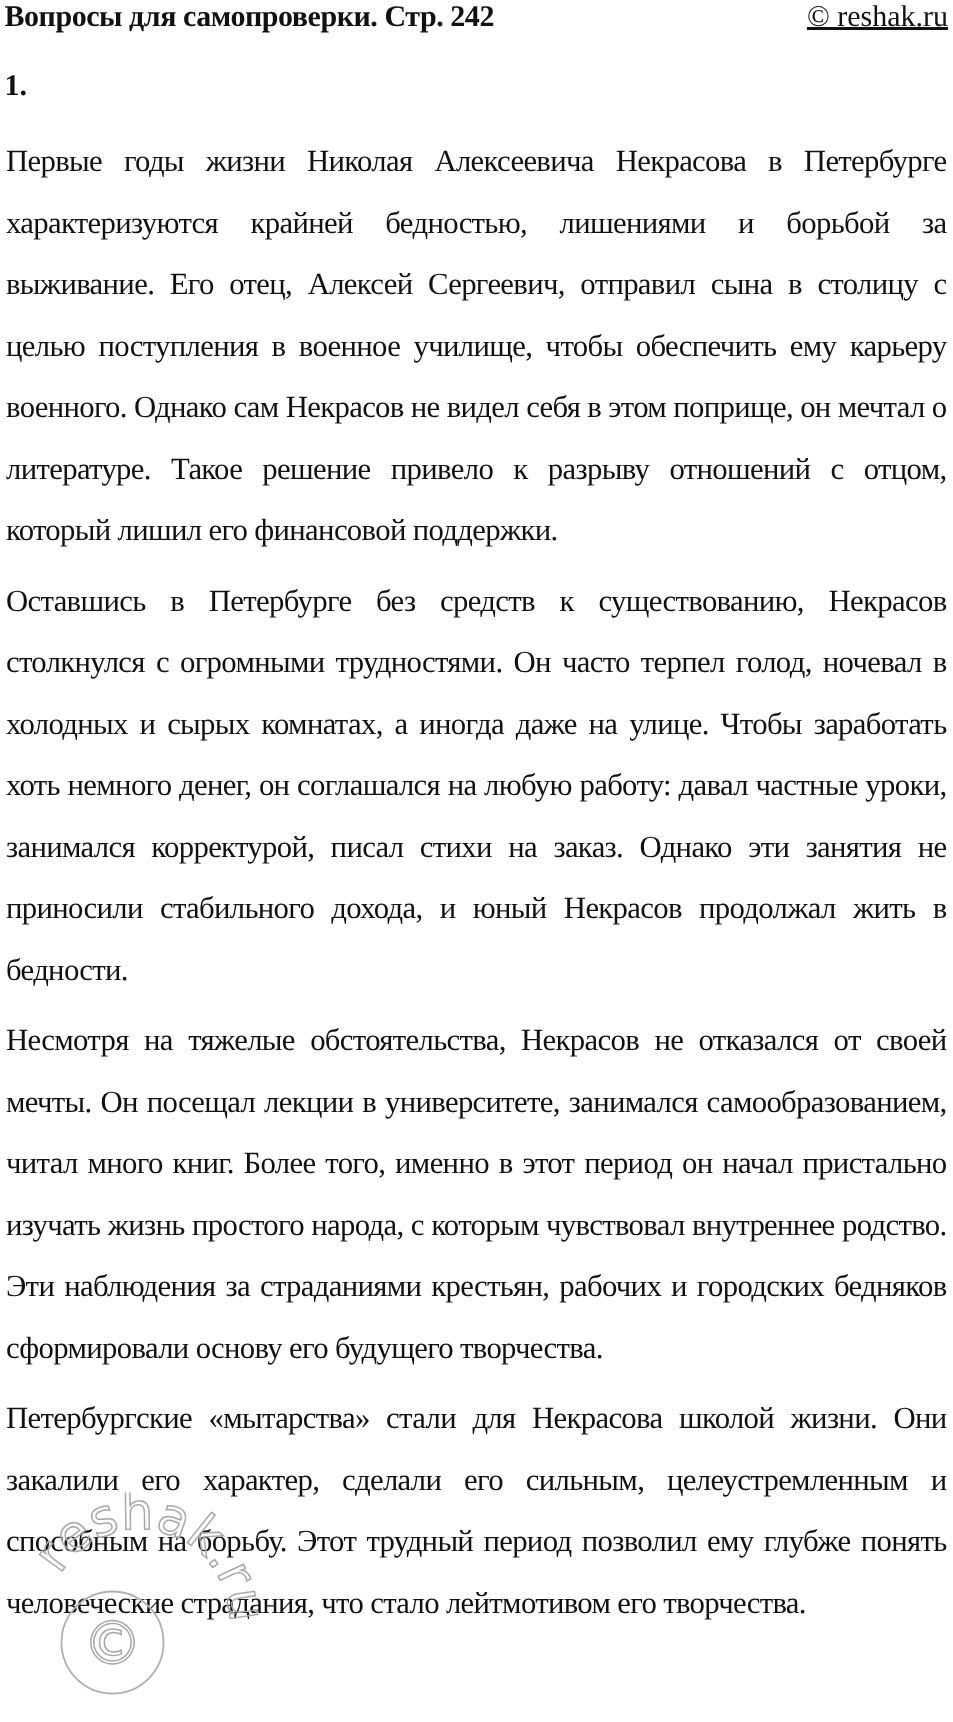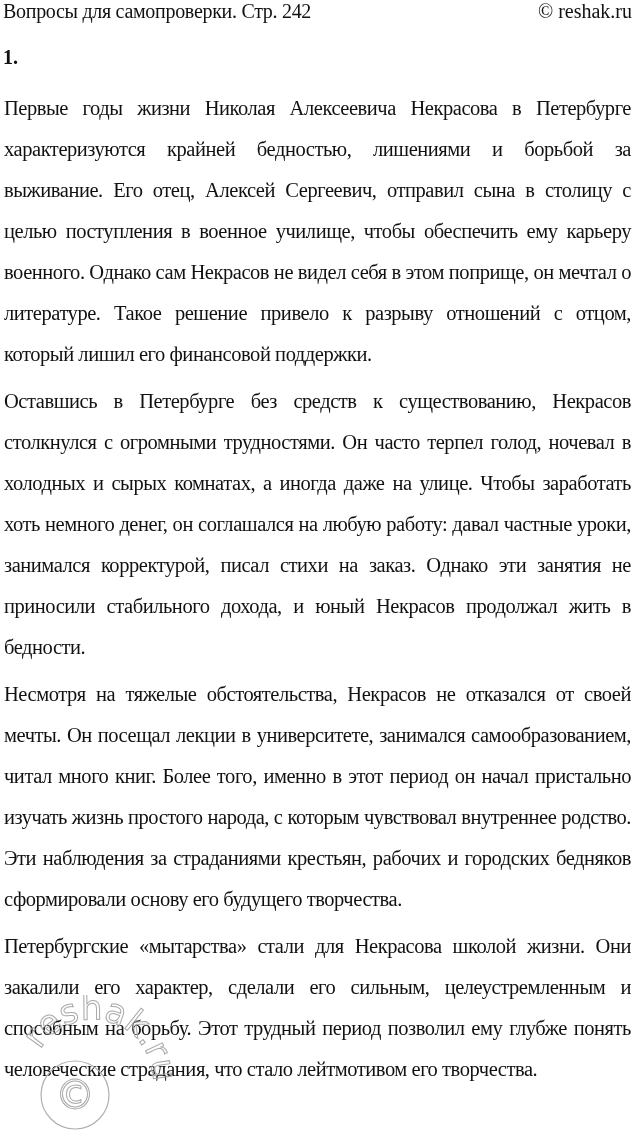--- a/index.html
+++ b/index.html
@@ -21,25 +21,26 @@
       left: 3px;
       right: 3px;
       height: 26px;
       display: flex;
       justify-content: space-between;
       align-items: flex-start;
       font-size: 20px;
       line-height: 22px;
     }
     .header .title {
-      font-weight: normal;
+      font-weight: bold;
       letter-spacing: -0.3px;
     }
     .header .copyright {
       font-weight: normal;
+      text-decoration: underline;
     }
     .q-number {
       position: absolute;
       top: 46px;
       left: 3px;
       font-size: 20px;
       font-weight: bold;
       line-height: 22px;
     }
     .content {

